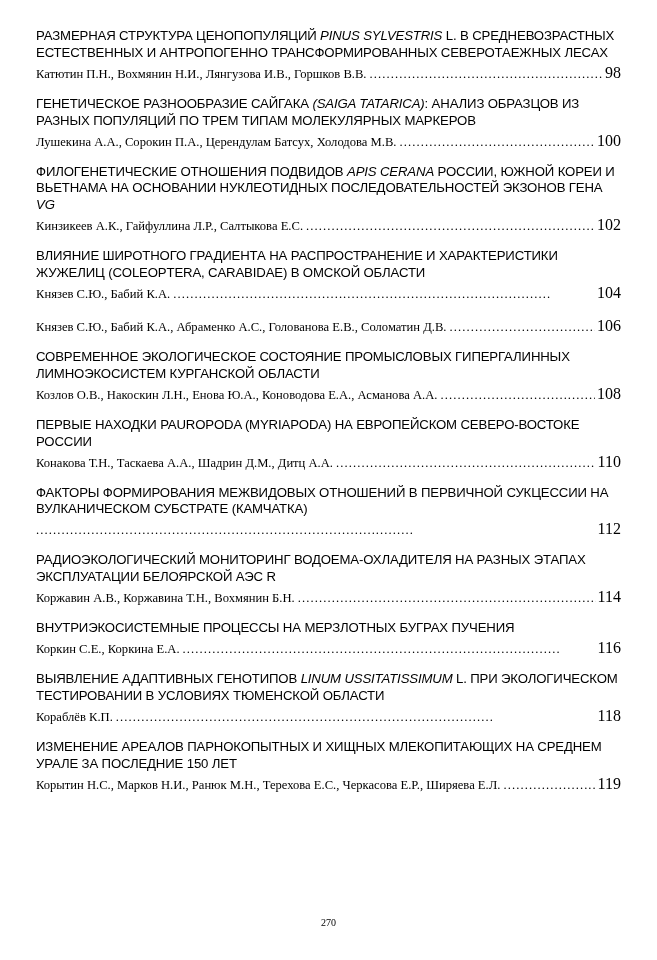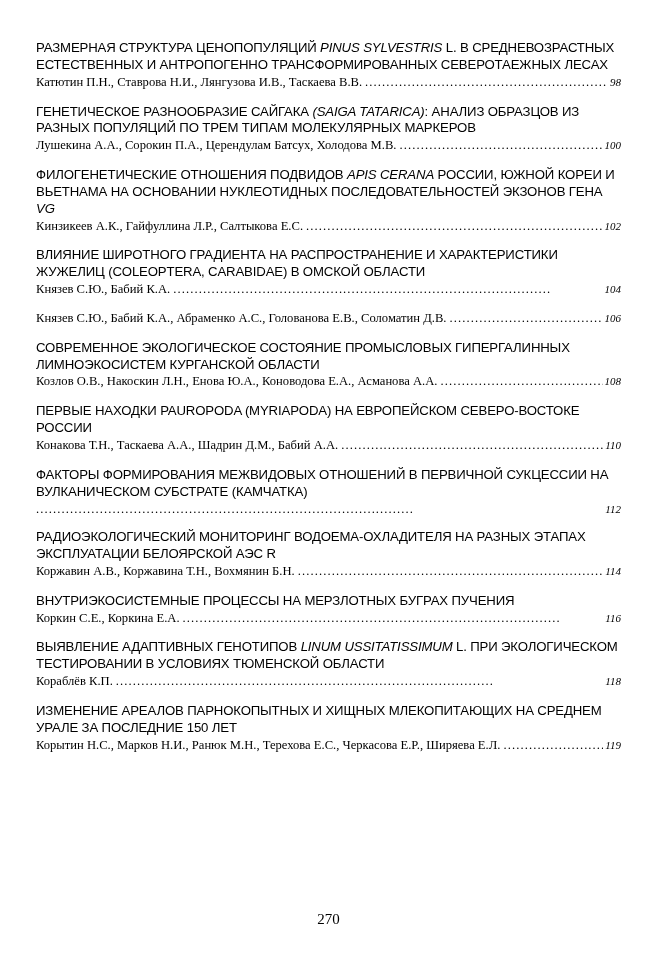--- a/index.html
+++ b/index.html
@@ -13,21 +13,21 @@
     font-family: "Liberation Serif", serif;
     color: #000000;
     position: relative;
     overflow: hidden;
   }
   .page {
     position: relative;
     width: 657px;
     height: 960px;
     box-sizing: border-box;
-    padding: 40px 36px 0 36px;
+    padding: 28px 36px 0 36px;
   }
   .toc-list {
     display: block;
   }
   .entry {
     margin-bottom: 13px;
   }
   .entry-title {
     font-family: "Liberation Sans", sans-serif;
     font-size: 13.2px;
@@ -55,51 +55,50 @@
     height: 1em;
     position: relative;
     letter-spacing: 1.1px;
     font-size: 12.6px;
     color: #000;
     white-space: nowrap;
   }
   .page-num {
     flex: 0 0 auto;
     padding-left: 2px;
-    font-size: 11px;
-    font-style: italic;
+    font-size: 16px;
   }
   .authors-multiline {
     display: block;
     font-family: "Liberation Serif", serif;
     font-size: 12.6px;
     line-height: 1.35;
   }
   .authors-multiline .line1 {
     display: block;
   }
   .footer {
     position: absolute;
     bottom: 32px;
     left: 0;
     width: 657px;
     text-align: center;
     font-family: "Liberation Serif", serif;
-    font-size: 15px;
+    font-size: 10px;
   }
 </style>
 </head>
 <body>
 
 <div class="page">
   <div class="toc-list" id="toc-list">
       <div class="entry">
         <div class="entry-title">РАЗМЕРНАЯ СТРУКТУРА ЦЕНОПОПУЛЯЦИЙ <i>PINUS SYLVESTRIS</i> L. В СРЕДНЕВОЗРАСТНЫХ ЕСТЕСТВЕННЫХ И АНТРОПОГЕННО ТРАНСФОРМИРОВАННЫХ СЕВЕРОТАЕЖНЫХ ЛЕСАХ</div>
         <div class="authors-row">
-          <span class="authors">Катютин П.Н., Ставрова Н.И., Лянгузова И.В., Таскаева В.В.</span>
+          <span class="authors">Катютин П.Н., Вохмянин Н.И., Лянгузова И.В., Горшков В.В.</span>
           <span class="leader">.........................................................................................</span>
           <span class="page-num">98</span>
         </div>
       </div>
       <div class="entry">
         <div class="entry-title">ГЕНЕТИЧЕСКОЕ РАЗНООБРАЗИЕ САЙГАКА <i>(SAIGA TATARICA)</i>: АНАЛИЗ ОБРАЗЦОВ ИЗ РАЗНЫХ ПОПУЛЯЦИЙ ПО ТРЕМ ТИПАМ МОЛЕКУЛЯРНЫХ МАРКЕРОВ</div>
         <div class="authors-multiline">
           <div class="authors-row">
             <span class="authors">Лушекина А.А., Сорокин П.А., Церендулам Батсух, Холодова М.В.</span>
             <span class="leader">.........................................................................................</span>
@@ -134,21 +133,21 @@
         <div class="entry-title">СОВРЕМЕННОЕ ЭКОЛОГИЧЕСКОЕ СОСТОЯНИЕ ПРОМЫСЛОВЫХ ГИПЕРГАЛИННЫХ ЛИМНОЭКОСИСТЕМ КУРГАНСКОЙ ОБЛАСТИ</div>
         <div class="authors-row">
           <span class="authors">Козлов О.В., Накоскин Л.Н., Енова Ю.А., Коноводова Е.А., Асманова А.А.</span>
           <span class="leader">.........................................................................................</span>
           <span class="page-num">108</span>
         </div>
       </div>
       <div class="entry">
         <div class="entry-title">ПЕРВЫЕ НАХОДКИ PAUROPODA (MYRIAPODA) НА ЕВРОПЕЙСКОМ СЕВЕРО-ВОСТОКЕ РОССИИ</div>
         <div class="authors-row">
-          <span class="authors">Конакова Т.Н., Таскаева А.А., Шадрин Д.М., Бабий А.А.</span>
+          <span class="authors">Конакова Т.Н., Таскаева А.А., Шадрин Д.М., Дитц А.А.</span>
           <span class="leader">.........................................................................................</span>
           <span class="page-num">110</span>
         </div>
       </div>
       <div class="entry">
         <div class="entry-title">ФАКТОРЫ ФОРМИРОВАНИЯ МЕЖВИДОВЫХ ОТНОШЕНИЙ В ПЕРВИЧНОЙ СУКЦЕССИИ НА ВУЛКАНИЧЕСКОМ СУБСТРАТЕ (КАМЧАТКА)</div>
         <div class="authors-row">
           <span class="leader">.........................................................................................</span>
           <span class="page-num">112</span>
         </div>

